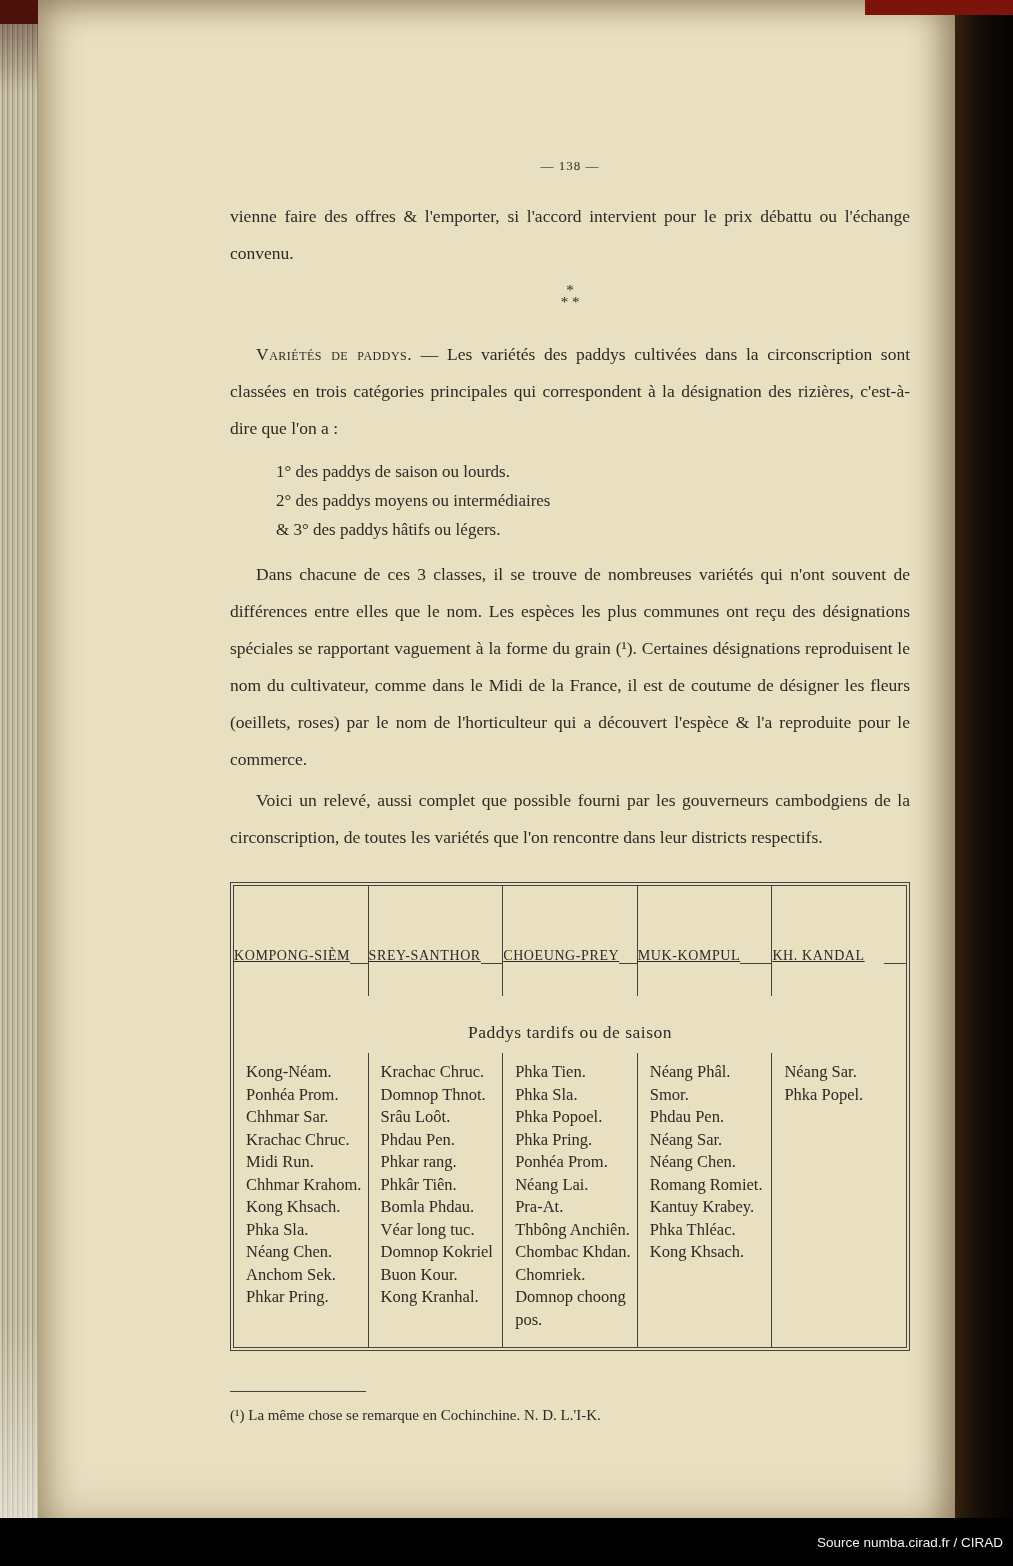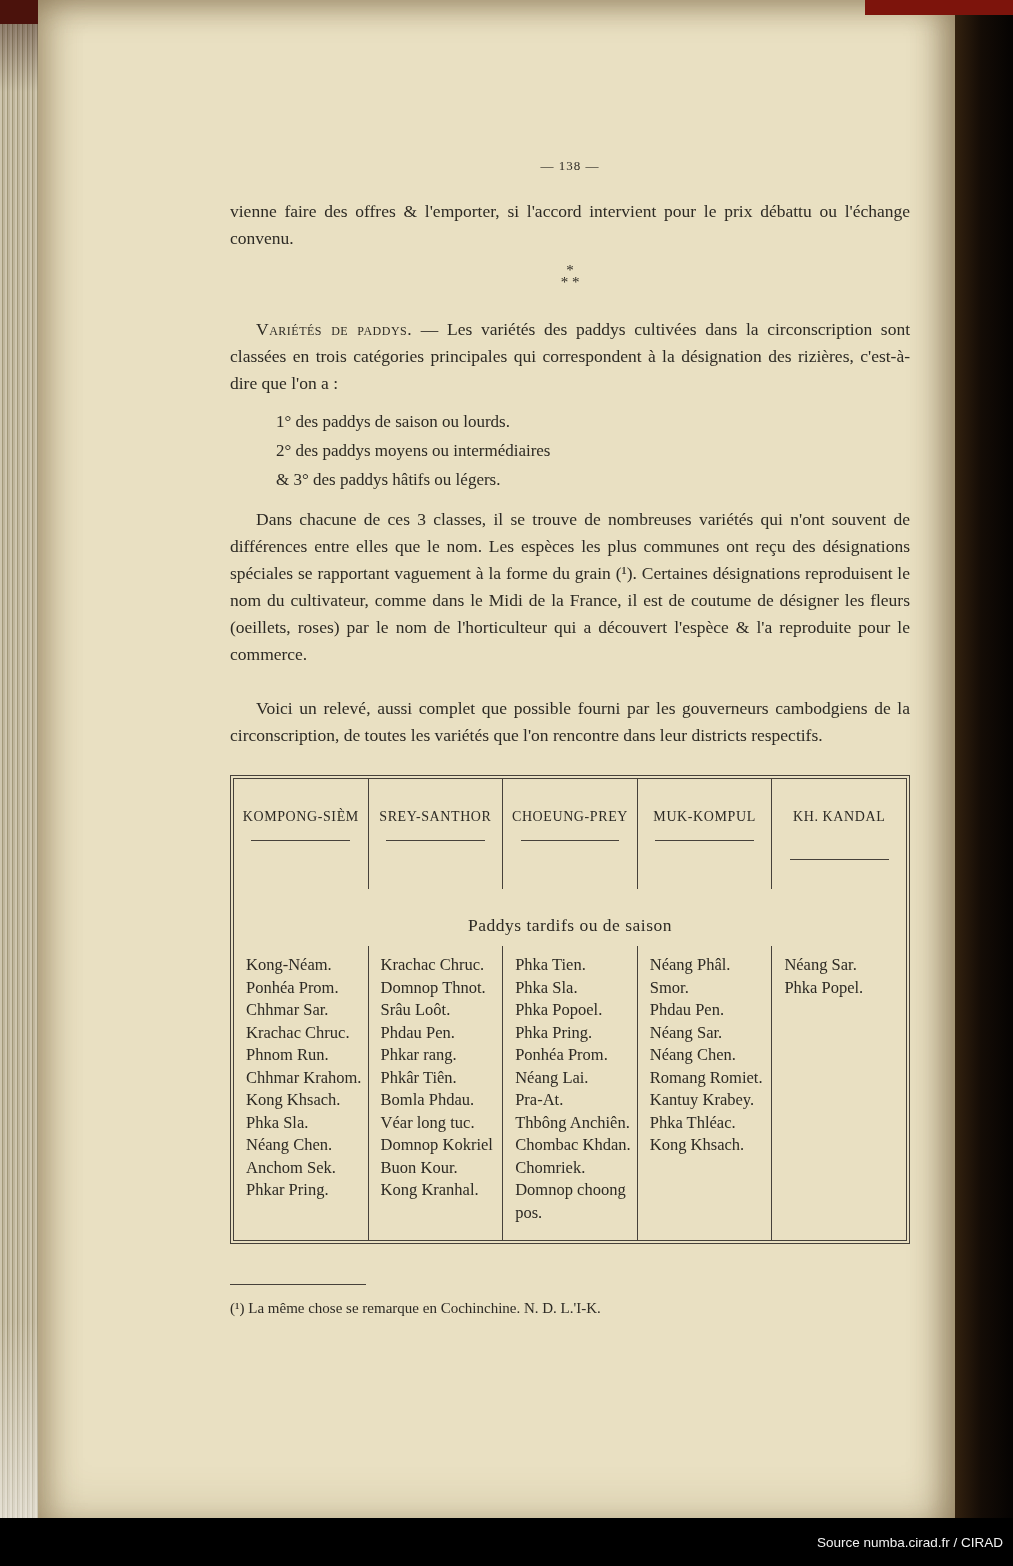--- a/index.html
+++ b/index.html
@@ -56,37 +56,37 @@
     background: #000; color: #f2f2f2;
     display: flex; align-items: center; justify-content: flex-end;
     padding-right: 10px; box-sizing: border-box;
     font-family: "Liberation Sans", sans-serif; font-size: 13.5px;
     z-index: 5;
   }
 
   
   .content { position: absolute; left: 192px; top: 0; width: 680px; color: #2d2a24; }
   .page-number { margin-top: 158px; text-align: center; font-size: 13px; letter-spacing: 1px; }
-  .para { font-size: 17.5px; line-height: 27px; text-align: justify; margin: 0; }
+  .para { font-size: 17.5px; line-height: 37px; text-align: justify; margin: 0; }
   .p1 { margin-top: 24px; }
   .asterism { text-align: center; font-size: 15px; line-height: 12px; margin-top: 12px; }
   .section-para { margin-top: 28px; text-indent: 26px; }
   .smallcaps { font-variant: small-caps; letter-spacing: .5px; }
   .list { margin: 10px 0 12px 46px; }
   .list .list-item { font-size: 17px; line-height: 29px; }
   .indent { text-indent: 26px; }
   .p2 { margin-top: 12px; }
-  .p3 { margin-top: 27px; }
+  .p3 { margin-top: 4px; }
 
   
   .paddy-table { margin-top: 26px; border: 1px solid #46413a; padding: 2px; }
   .tinner { border: 1px solid #46413a; }
   .thead { display: flex; height: 110px; }
   .th { flex: 1 1 0; border-right: 1px solid #46413a; display: flex;
-        flex-direction: column; align-items: center; padding-top: 30px; min-width: 0; }
+        flex-direction: row; align-items: center; padding-top: 30px; min-width: 0; text-decoration: underline; }
   .th:last-child { border-right: none; gap: 19px; }
   .th-label { font-size: 14px; letter-spacing: .6px; white-space: nowrap; }
   .th-rule { margin-top: 15px; width: 74%; height: 1px; background: #46413a; }
   .ttitle { text-align: center; font-size: 17.5px;
             letter-spacing: .5px; padding: 26px 0 10px; }
   .tbody { display: flex; align-items: stretch; }
   .tcol { flex: 1 1 0; border-right: 1px solid #46413a; padding: 8px 4px 16px 12px; min-width: 0; }
   .tcol:last-child { border-right: none; }
   .variety { font-size: 16.5px; line-height: 22.5px; }
 
@@ -146,21 +146,21 @@
               <div class="th-rule"></div>
             </div>
           </div>
         <div class="ttitle">Paddys tardifs ou de saison</div>
         <div class="tbody" id="tbody">
             <div class="tcol">
               <div class="variety">Kong-Néam.</div>
               <div class="variety">Ponhéa Prom.</div>
               <div class="variety">Chhmar Sar.</div>
               <div class="variety">Krachac Chruc.</div>
-              <div class="variety">Phnom Run.</div>
+              <div class="variety">Midi Run.</div>
               <div class="variety">Chhmar Krahom.</div>
               <div class="variety">Kong Khsach.</div>
               <div class="variety">Phka Sla.</div>
               <div class="variety">Néang Chen.</div>
               <div class="variety">Anchom Sek.</div>
               <div class="variety">Phkar Pring.</div>
             </div>
             <div class="tcol">
               <div class="variety">Krachac Chruc.</div>
               <div class="variety">Domnop Thnot.</div>

